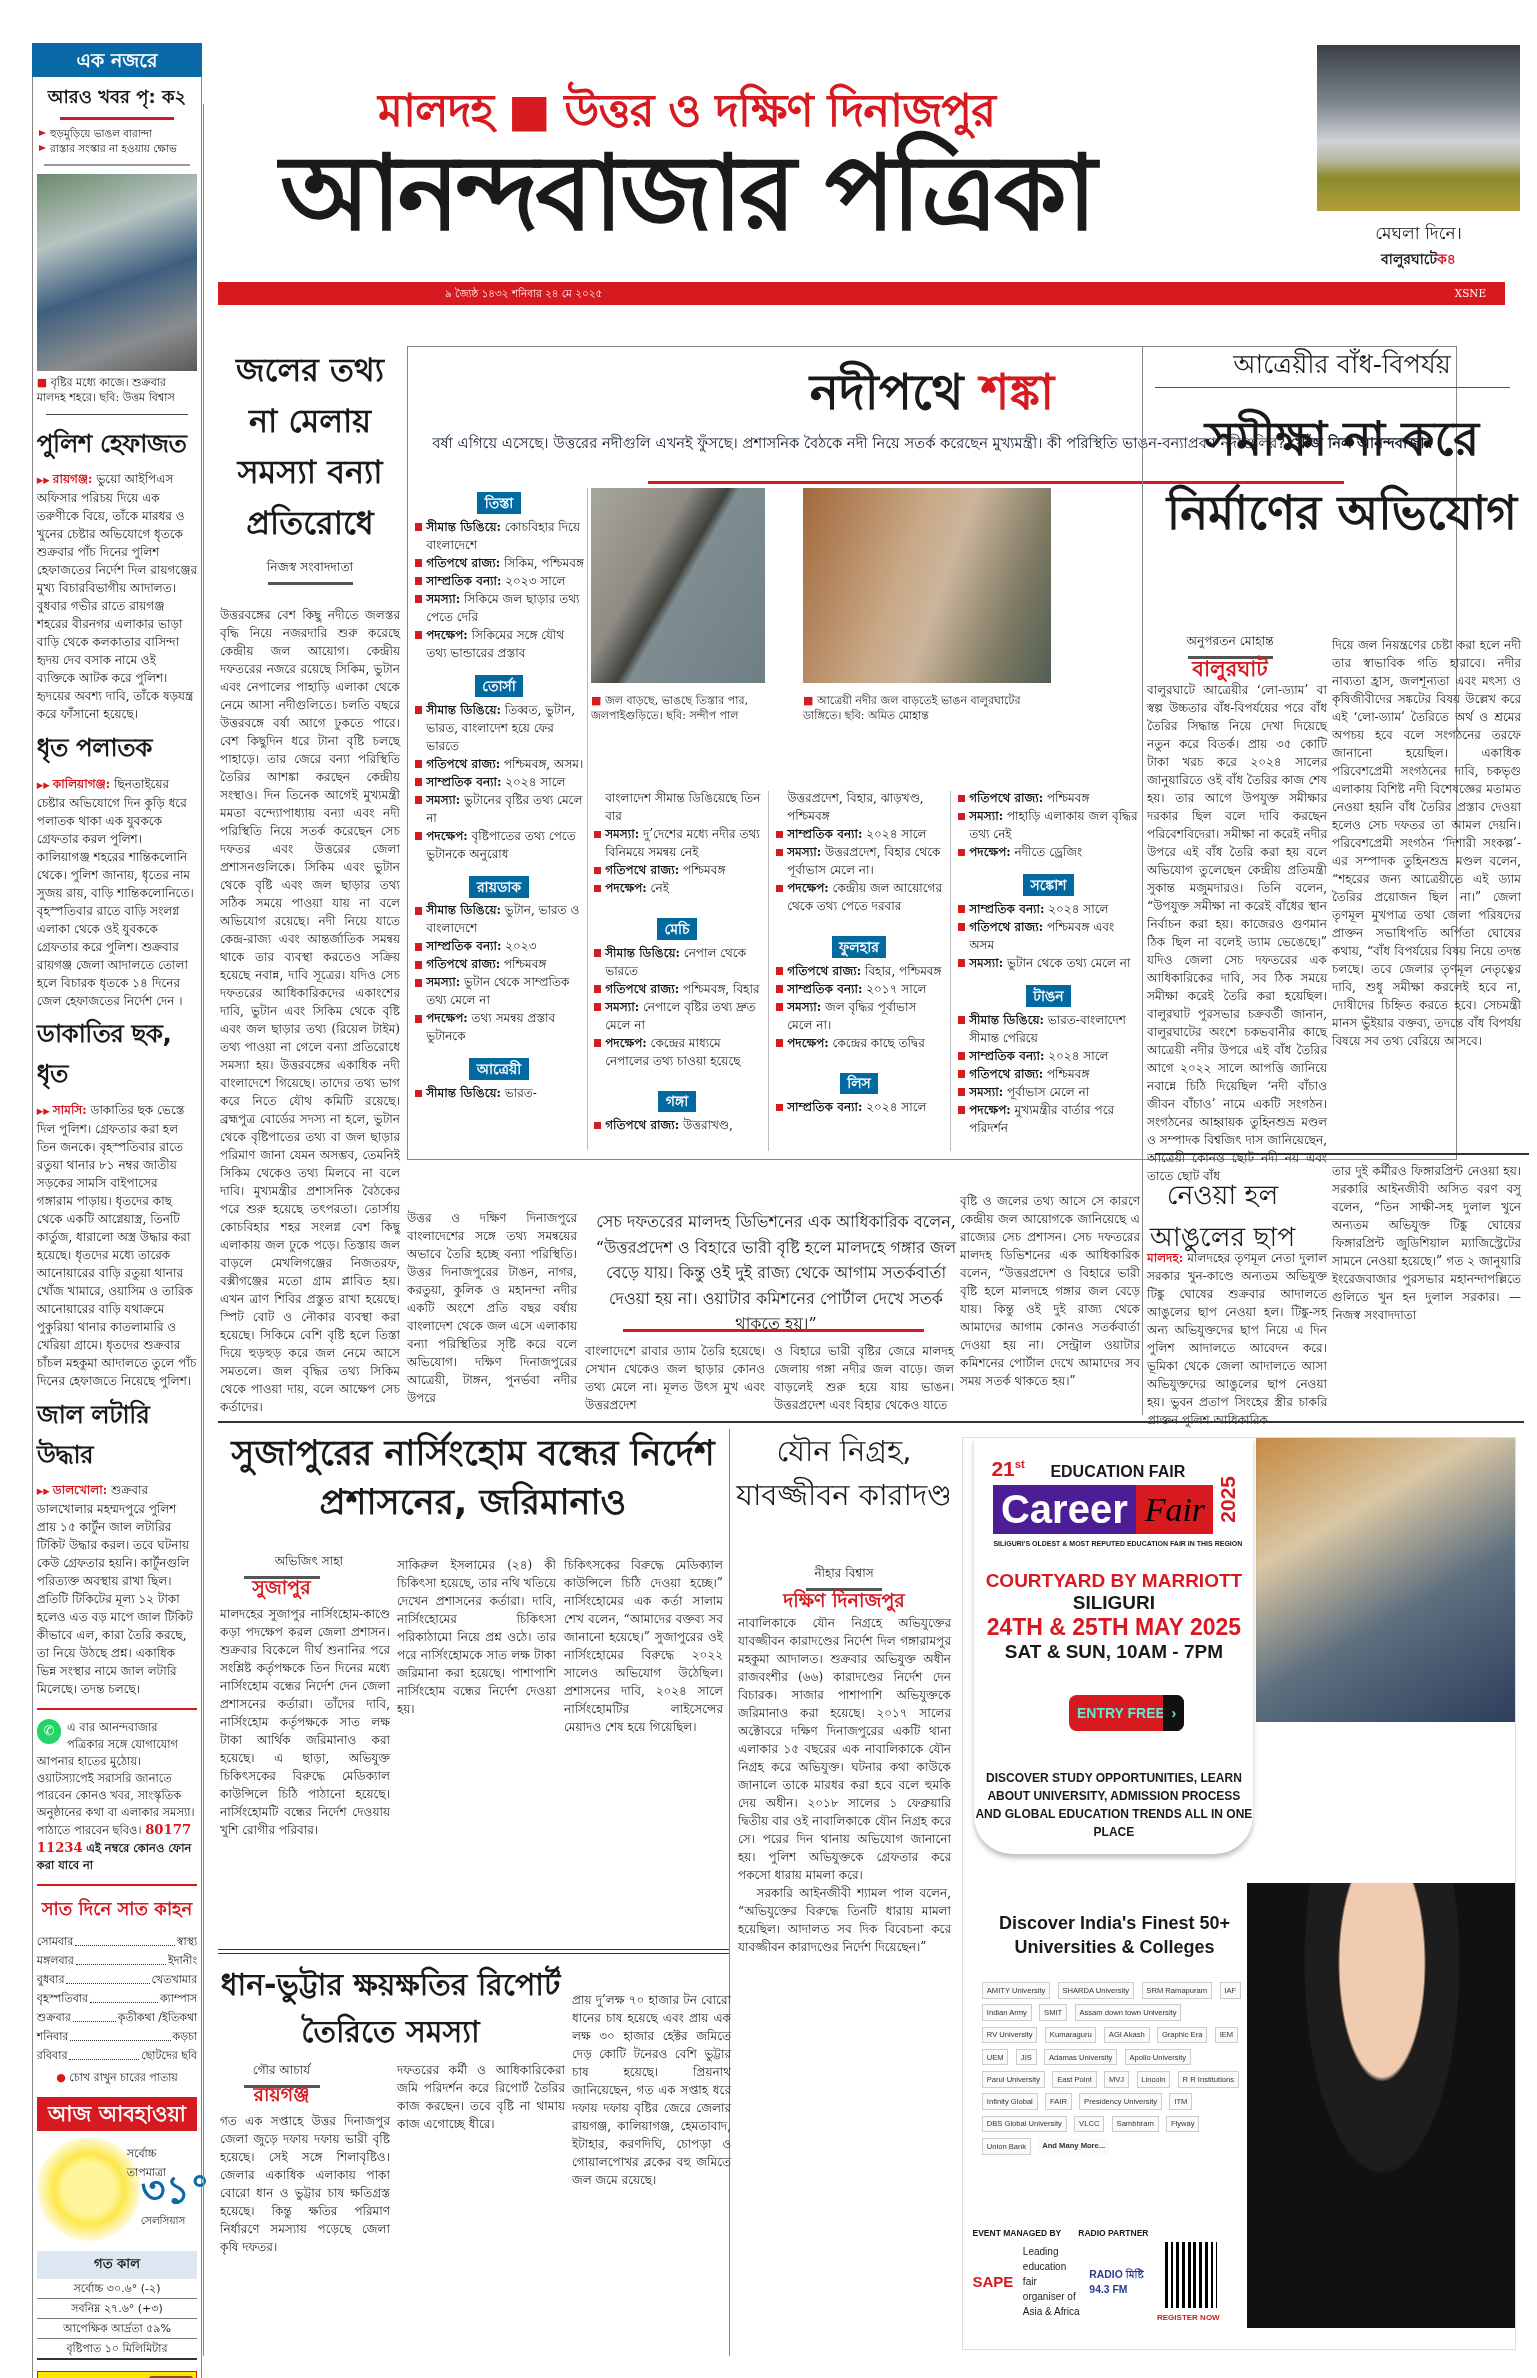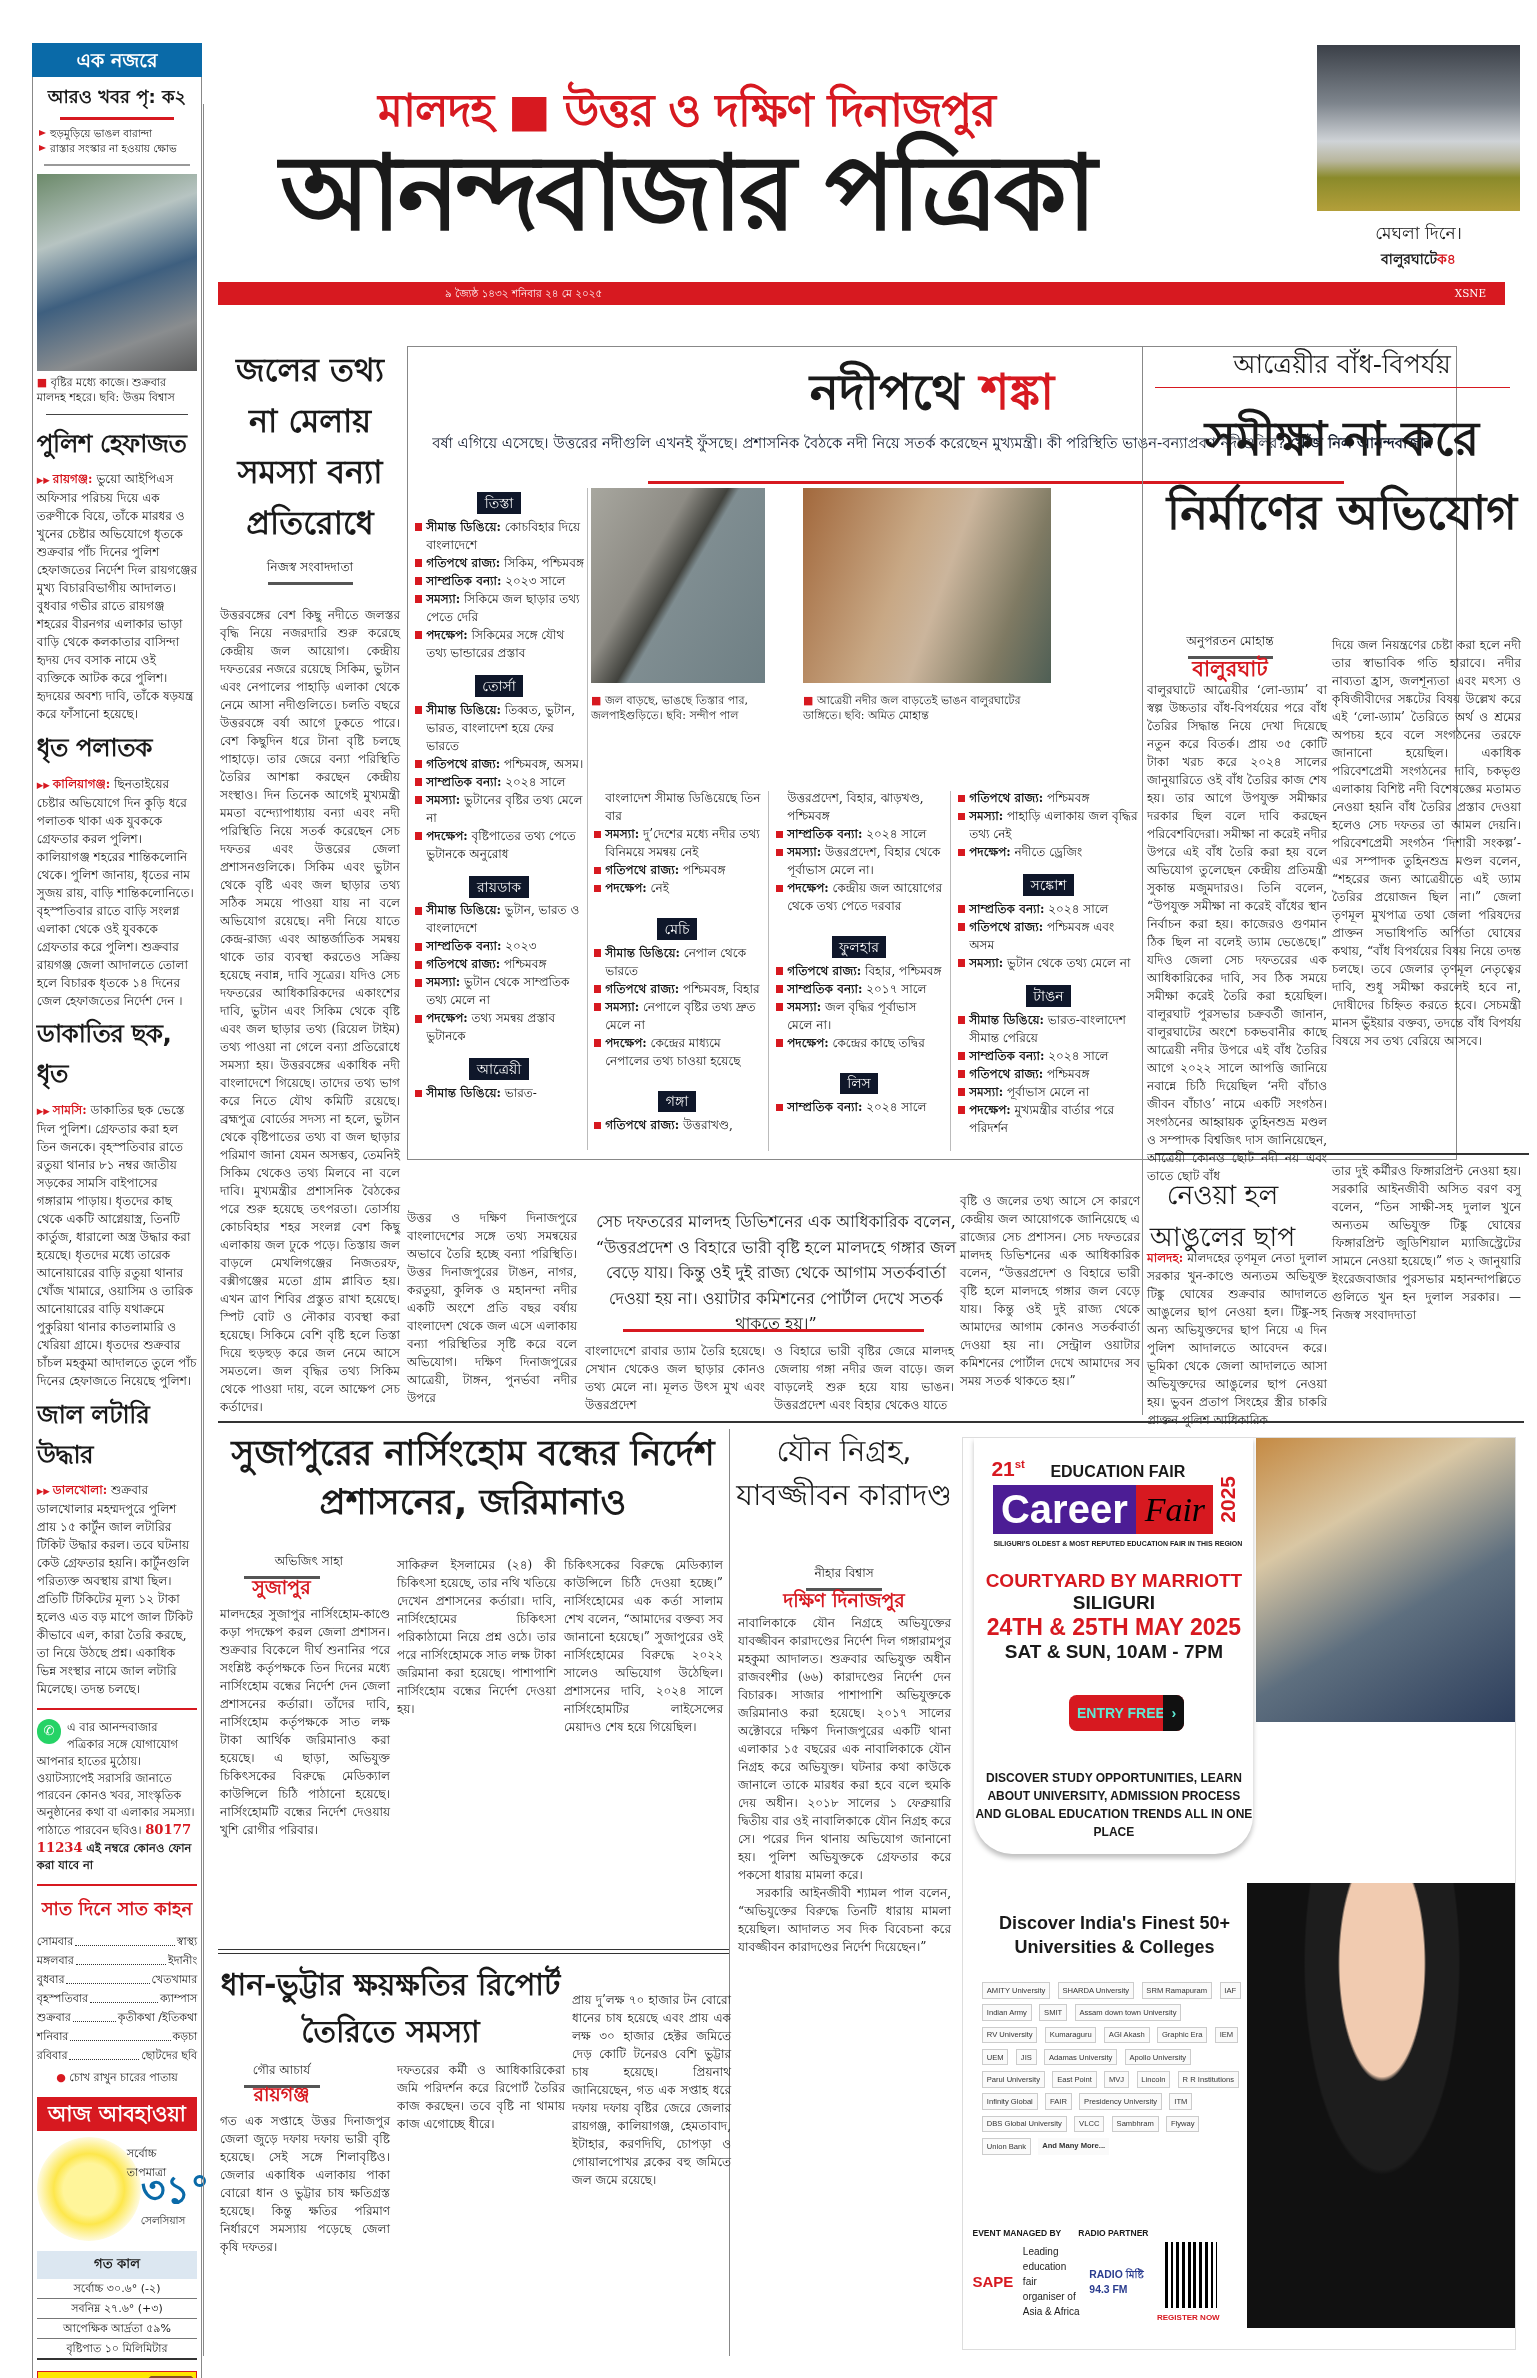--- a/index.html
+++ b/index.html
@@ -38,21 +38,21 @@
 #c2head{left:220px;top:345px;width:180px;text-align:center;font-size:32px;font-weight:bold;line-height:51px}
 #c2by{left:220px;top:558px;width:180px;text-align:center;font-size:12.3px}
 .byline-rule{height:2.8px;background:#555;width:85px;margin:3.8px auto 0}
 #c2body{left:220px;top:606px;width:180px}
 
 #featbox{left:407px;top:346px;width:1050px;height:814px;border:1.4px solid #888}
 #feathead{left:407px;top:360px;width:1050px;text-align:center;font-size:49px;font-weight:bold;line-height:66px}
 #featdeck{left:426px;top:431px;width:1013px;text-align:center;font-size:14.7px;line-height:24px;color:#0f172a}
 #featrule{left:648px;top:481px;width:696px;height:2.8px;background:#d71920}
 .river{position:absolute;font-size:12px;line-height:18px;font-family:"DejaVu Serif",serif}
-.river .tag{display:inline-block;background:#0f172a;color:#fff;font-weight:normal;font-size:14px;padding:1.9px 7.6px;margin:0 auto}
+.river .tag{display:inline-block;background:#0369a1;color:#fff;font-weight:bold;font-size:14px;padding:1.9px 7.6px;margin:0 auto}
 .tagwrap{text-align:center;margin:13.2px 0 3.8px}
 .river .item{padding-left:13.2px;position:relative}
 .river .item:before{content:"";position:absolute;left:1.9px;top:5.7px;width:7.6px;height:7.6px;background:#d71920}
 .river .item b{font-weight:bold}
 .fimg1{left:591px;top:488px;width:174px;height:195px;background:linear-gradient(120deg,#a8a79f 0%,#8d8b84 35%,#40413c 48%,#7f8d91 52%,#6e7f84 100%)}
 .fimg2{left:803px;top:488px;width:248px;height:195px;background:linear-gradient(110deg,#a2683c 0%,#c8a885 40%,#cbb59c 55%,#7f7a63 80%,#4f5f55 100%)}
 .fcap{font-size:11px;line-height:15px}
 
 #rkicker{left:1155px;top:346px;width:374px;text-align:center;font-size:25.6px;line-height:36px}
 #rkrule{left:1155px;top:387px;width:355px;height:0.9px;background:#d71920}

